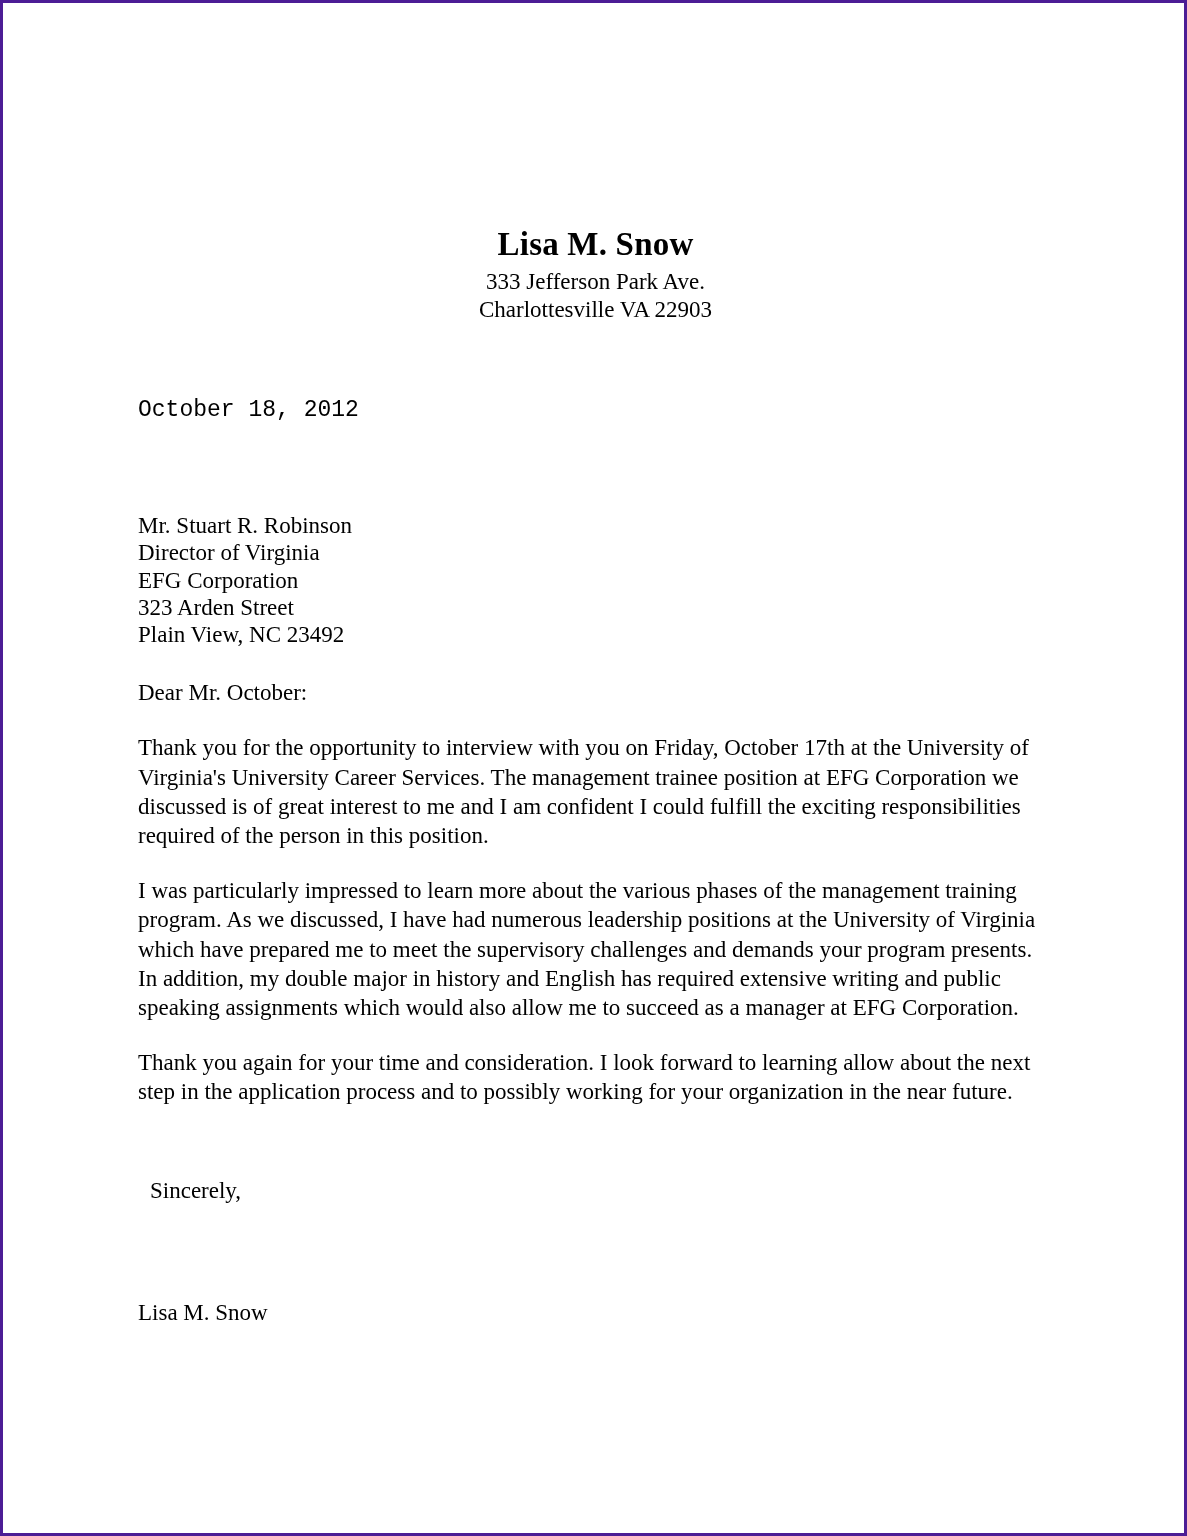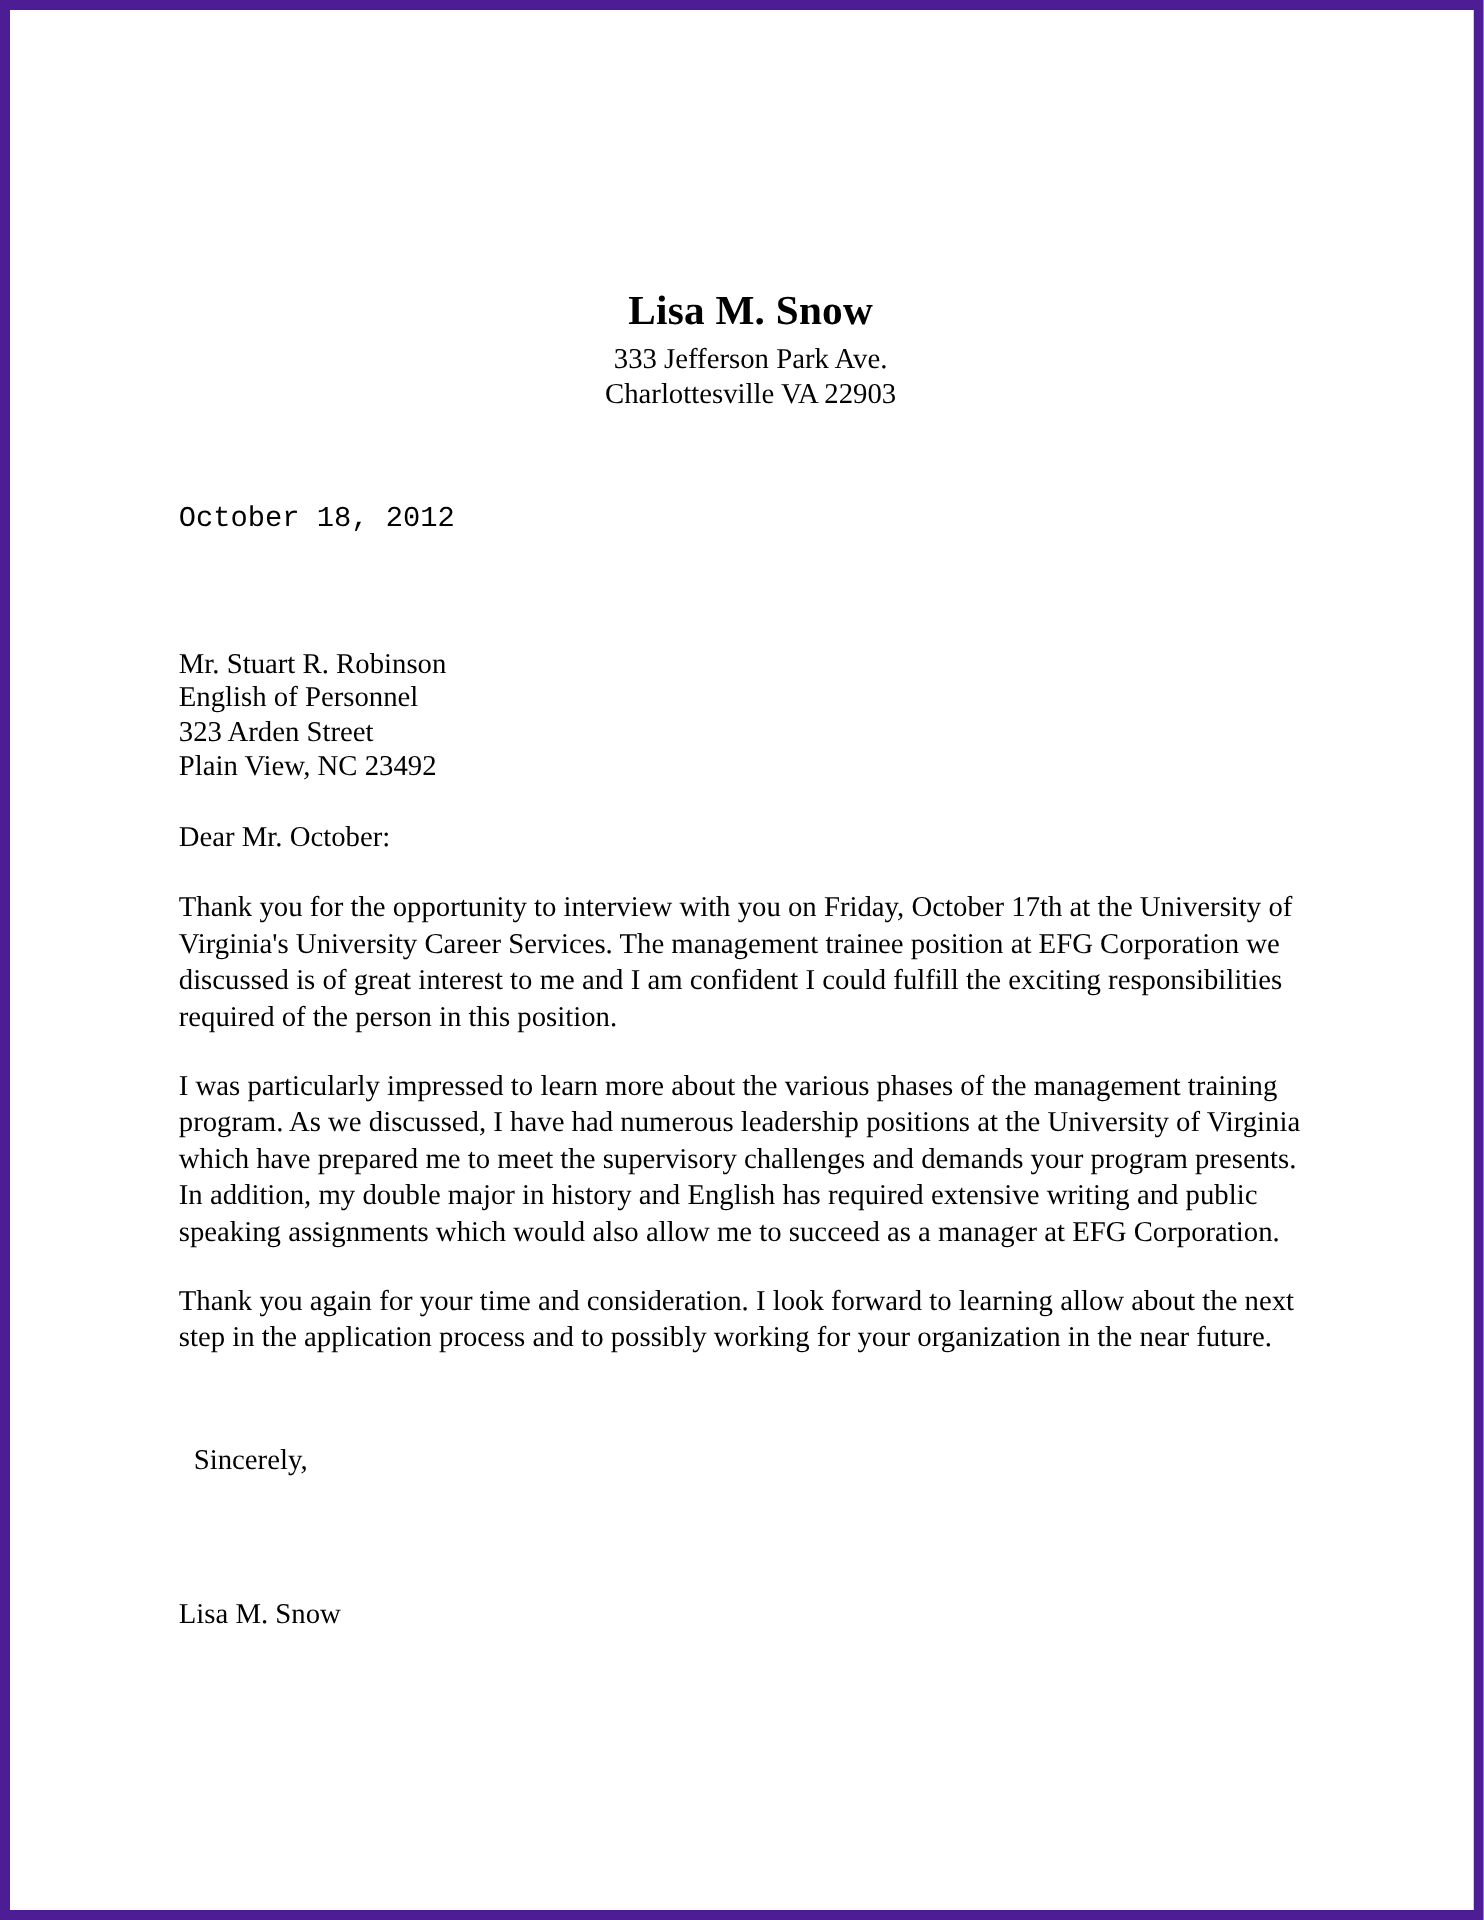--- a/index.html
+++ b/index.html
@@ -6,21 +6,21 @@
     margin: 0;
     padding: 0;
     background: #ffffff;
   }
   .page {
     position: relative;
     width: 1187px;
     height: 1536px;
     box-sizing: border-box;
     background: #ffffff;
-    border: 8px solid #4c1d95;
+    border: 3px solid #4c1d95;
     font-family: "Liberation Serif", "DejaVu Serif", serif;
     color: #000000;
     overflow: hidden;
   }
   .letter-body {
     position: absolute;
     left: 135px;
     top: 0;
     width: 915px;
   }
@@ -104,21 +104,22 @@
     <div class="letterhead">
       <div class="letterhead-name">Lisa M. Snow</div>
       <div class="letterhead-line first">333 Jefferson Park Ave.</div>
       <div class="letterhead-line">Charlottesville VA 22903</div>
     </div>
 
     <div class="date-line">October 18, 2012</div>
 
     <div class="inside-address">
       <div class="addr-line">Mr. Stuart R. Robinson</div>
-      <div class="addr-line">English of Personnel</div>
+      <div class="addr-line">Director of Virginia</div>
+      <div class="addr-line">EFG Corporation</div>
       <div class="addr-line">323 Arden Street</div>
       <div class="addr-line">Plain View, NC 23492</div>
     </div>
 
     <div class="salutation">Dear Mr. October:</div>
 
     <p class="body-paragraph">Thank you for the opportunity to interview with you on Friday, October 17th at the University of Virginia's University Career Services.  The management trainee position at EFG Corporation we discussed is of great interest to me and I am confident I could fulfill the exciting responsibilities required of the person in this position.</p>
 
     <p class="body-paragraph">I was particularly impressed to learn more about the various phases of the management training program.  As we discussed, I have had numerous leadership positions at the University of Virginia which have prepared me to meet the supervisory challenges and demands your program presents.  In addition, my double major in history and English has required extensive writing and public speaking assignments which would also allow me to succeed as a manager at EFG Corporation.</p>
 

